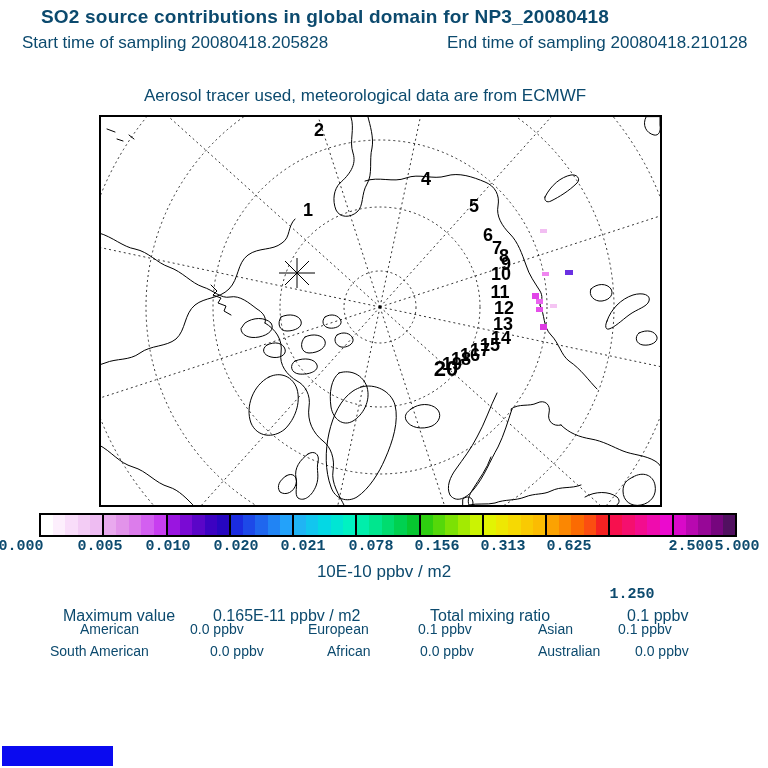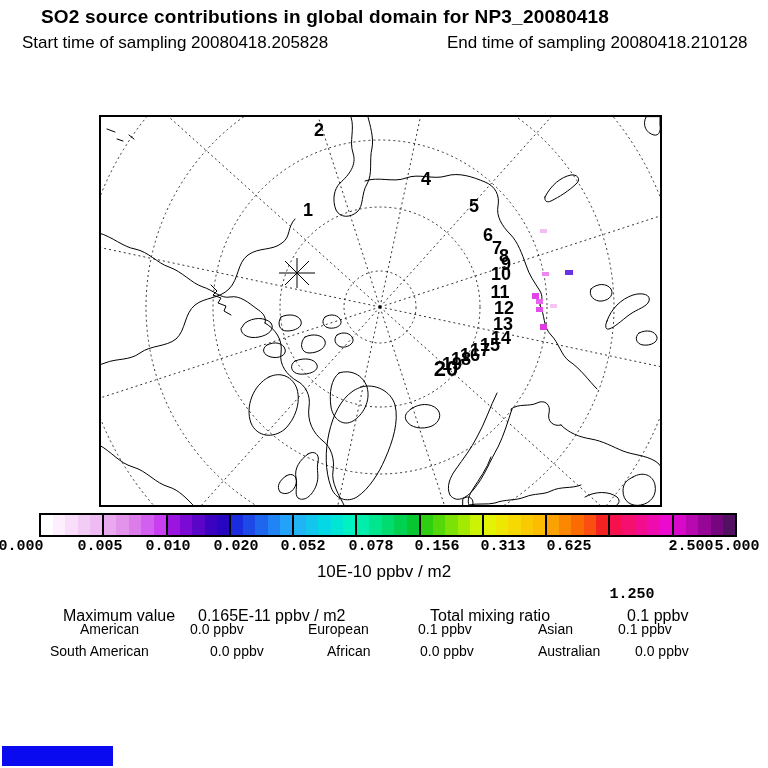--- a/index.html
+++ b/index.html
@@ -1,17 +1,17 @@
 <!DOCTYPE html>
 <html><head>
 <meta charset="utf-8">
 <style>
   html,body{margin:0;padding:0;background:#fff;}
   .page{position:relative;width:768px;height:768px;background:#ffffff;overflow:hidden;
-        font-family:"Liberation Sans","DejaVu Sans",sans-serif;color:#000000;}
+        font-family:"Liberation Sans","DejaVu Sans",sans-serif;color:#0c4a6e;}
   .abs{position:absolute;white-space:nowrap;}
   .title{top:6px;left:0;width:650px;text-align:center;font-size:19px;font-weight:700;letter-spacing:.2px;}
   .hdr{font-size:17px;}
   .l2a{top:33px;left:22px;} .l2b{top:33px;left:447px;}
   .l3a{top:60px;left:95px;} .l3b{top:60px;left:400px;}
   .l4{top:86px;left:0;width:730px;text-align:center;}
   .map{top:115px;left:99px;width:563px;height:392px;}
   .map svg{display:block;}
   .coast{fill:none;stroke:#000;stroke-width:1;stroke-linecap:round;stroke-linejoin:round;}
   .grat{fill:none;stroke:#000;stroke-width:0.8;stroke-dasharray:2,3;}
@@ -24,20 +24,21 @@
   .footerbar{top:746px;left:2px;width:111px;height:20px;}
 </style>
 </head>
 <body>
 
 <div class="page">
 
   <div class="abs title">SO2 source contributions in global domain for NP3_20080418</div>
   <div class="abs hdr l2a">Start time of sampling 20080418.205828</div>
   <div class="abs hdr l2b">End time of sampling 20080418.210128</div>
+  <div class="abs hdr l4">Aerosol tracer used, meteorological data are from ECMWF</div>
 
   <div class="abs map">
     <svg id="mapsvg" width="563" height="392" viewBox="0 0 563 392">
       <defs>
           <clipPath id="mapclip">
             <rect x="1" y="1" width="561" height="390"></rect>
           </clipPath>
         </defs>
       <g id="graticule" clip-path="url(#mapclip)">
           <circle cx="281" cy="192" r="36" class="grat"></circle>
@@ -148,34 +149,34 @@
       <div class="cbseg" style="background: linear-gradient(to right, rgb(226, 244, 3) 0%, rgb(226, 244, 3) 20%, rgb(238, 231, 3) 20%, rgb(238, 231, 3) 40%, rgb(246, 217, 3) 40%, rgb(246, 217, 3) 60%, rgb(249, 202, 2) 60%, rgb(249, 202, 2) 80%, rgb(251, 188, 2) 80%, rgb(251, 188, 2) 100%);"></div>
       <div class="cbseg" style="background: linear-gradient(to right, rgb(251, 162, 2) 0%, rgb(251, 162, 2) 20%, rgb(251, 135, 2) 20%, rgb(251, 135, 2) 40%, rgb(251, 107, 2) 40%, rgb(251, 107, 2) 60%, rgb(251, 78, 17) 60%, rgb(251, 78, 17) 80%, rgb(245, 34, 34) 80%, rgb(245, 34, 34) 100%);"></div>
       <div class="cbseg" style="background: linear-gradient(to right, rgb(247, 16, 78) 0%, rgb(247, 16, 78) 20%, rgb(245, 15, 110) 20%, rgb(245, 15, 110) 40%, rgb(243, 13, 142) 40%, rgb(243, 13, 142) 60%, rgb(239, 12, 174) 60%, rgb(239, 12, 174) 80%, rgb(235, 10, 206) 80%, rgb(235, 10, 206) 100%);"></div>
       <div class="cbseg" style="background: linear-gradient(to right, rgb(217, 9, 201) 0%, rgb(217, 9, 201) 20%, rgb(184, 8, 176) 20%, rgb(184, 8, 176) 40%, rgb(151, 7, 151) 40%, rgb(151, 7, 151) 60%, rgb(118, 6, 126) 60%, rgb(118, 6, 126) 80%, rgb(81, 16, 96) 80%, rgb(81, 16, 96) 100%);"></div>
     </div>
   <div id="cbticks">
       <span class="abs cbtick" style="left: 21px;">0.000</span>
       <span class="abs cbtick" style="left: 100px;">0.005</span>
       <span class="abs cbtick" style="left: 168px;">0.010</span>
       <span class="abs cbtick" style="left: 236px;">0.020</span>
-      <span class="abs cbtick" style="left: 303px;">0.052</span>
+      <span class="abs cbtick" style="left: 303px;">0.021</span>
       <span class="abs cbtick" style="left: 371px;">0.078</span>
       <span class="abs cbtick" style="left: 437px;">0.156</span>
       <span class="abs cbtick" style="left: 503px;">0.313</span>
       <span class="abs cbtick" style="left: 569px;">0.625</span>
       <span class="abs cbtick" style="left: 632px; margin-top: 48px;">1.250</span>
       <span class="abs cbtick" style="left: 691px;">2.500</span>
       <span class="abs cbtick" style="left: 737px;">5.000</span>
     </div>
   <div class="abs unit">10E-10 ppbv / m2</div>
 
   <div id="statsblock">
       <span class="abs statrow1" style="top: 601px; left: 63px;">Maximum value</span>
-      <span class="abs statrow1" style="top: 601px; left: 198px;">0.165E-11 ppbv / m2</span>
+      <span class="abs statrow1" style="top: 601px; left: 213px;">0.165E-11 ppbv / m2</span>
       <span class="abs statrow1" style="top: 601px; left: 430px;">Total mixing ratio</span>
       <span class="abs statrow1" style="top: 601px; left: 627px;">0.1 ppbv</span>
       <span class="abs statrow23" style="top: 621px; left: 80px;">American</span>
       <span class="abs statrow23" style="top: 621px; left: 190px;">0.0 ppbv</span>
       <span class="abs statrow23" style="top: 621px; left: 308px;">European</span>
       <span class="abs statrow23" style="top: 621px; left: 418px;">0.1 ppbv</span>
       <span class="abs statrow23" style="top: 621px; left: 538px; text-align: center;">Asian</span>
       <span class="abs statrow23" style="top: 621px; left: 618px;">0.1 ppbv</span>
       <span class="abs statrow23" style="top: 643px; left: 50px;">South American</span>
       <span class="abs statrow23" style="top: 643px; left: 210px;">0.0 ppbv</span>

